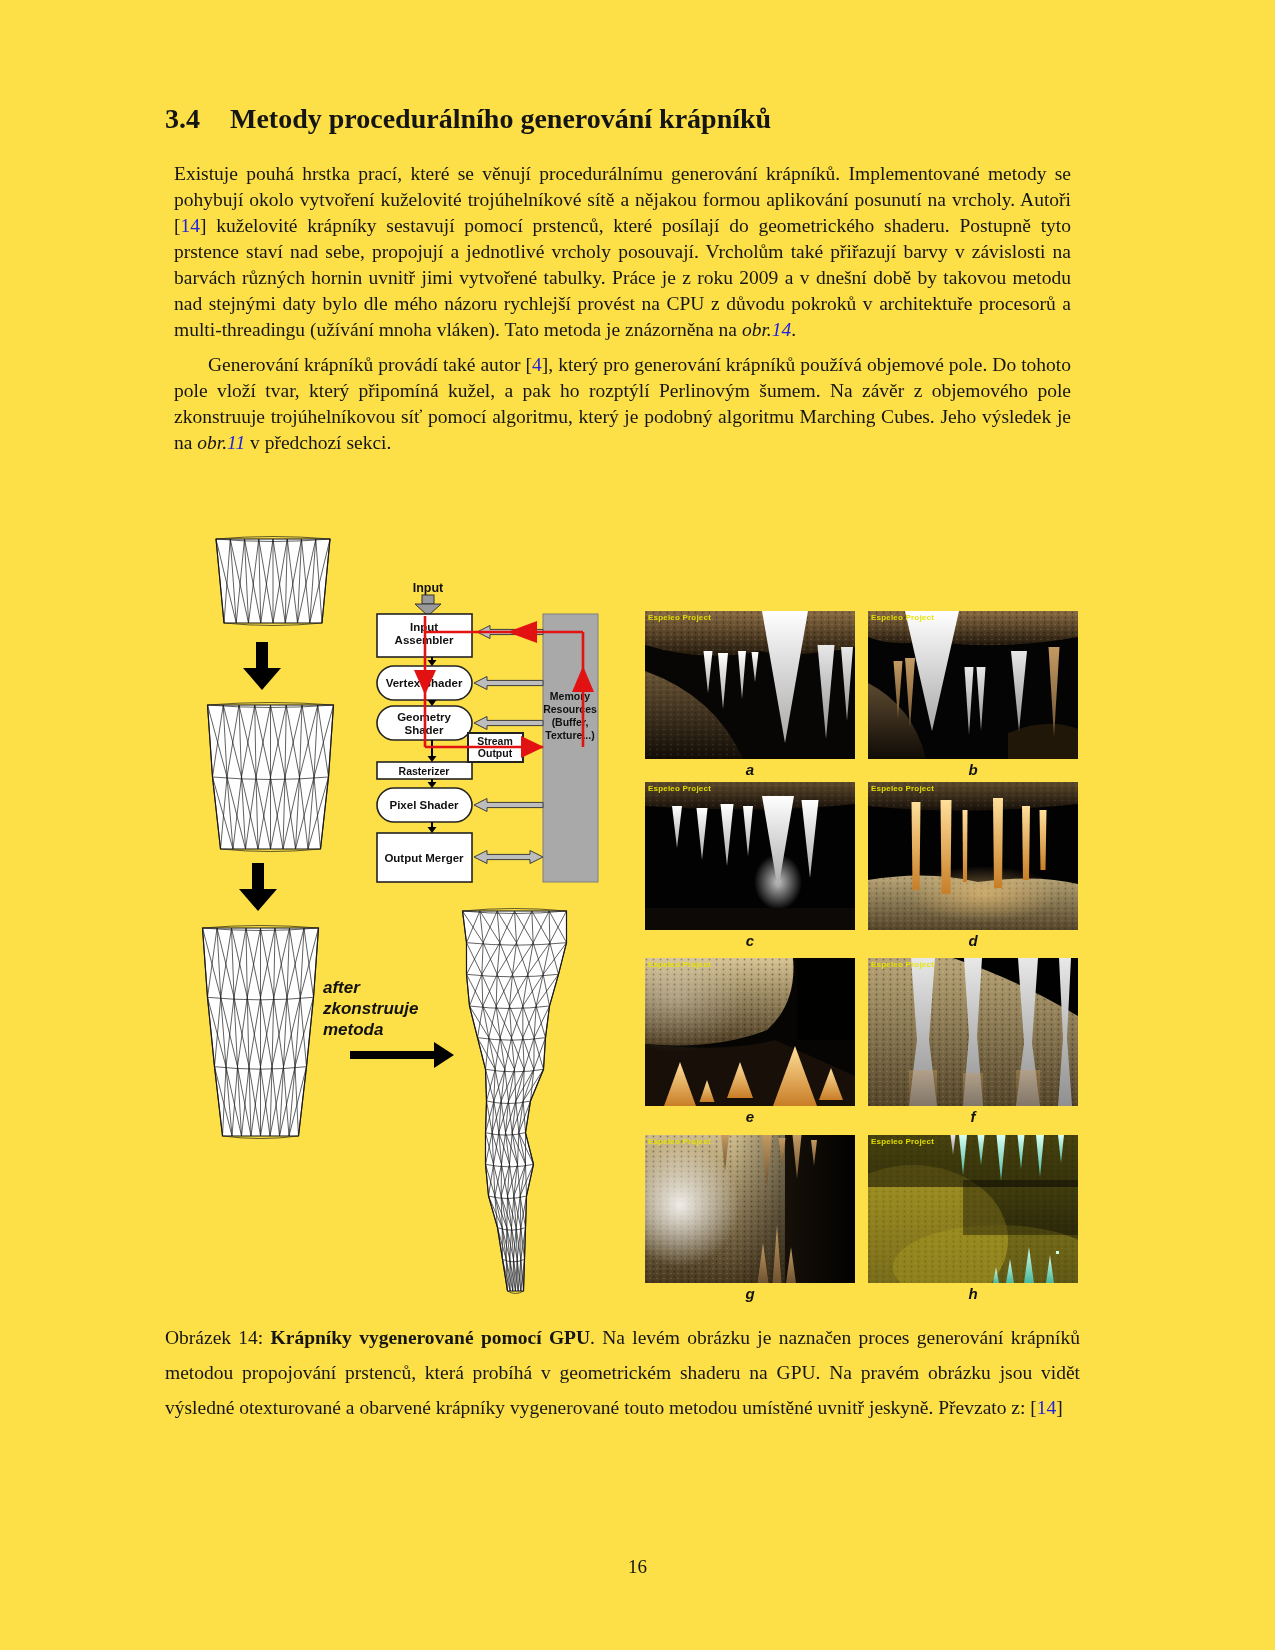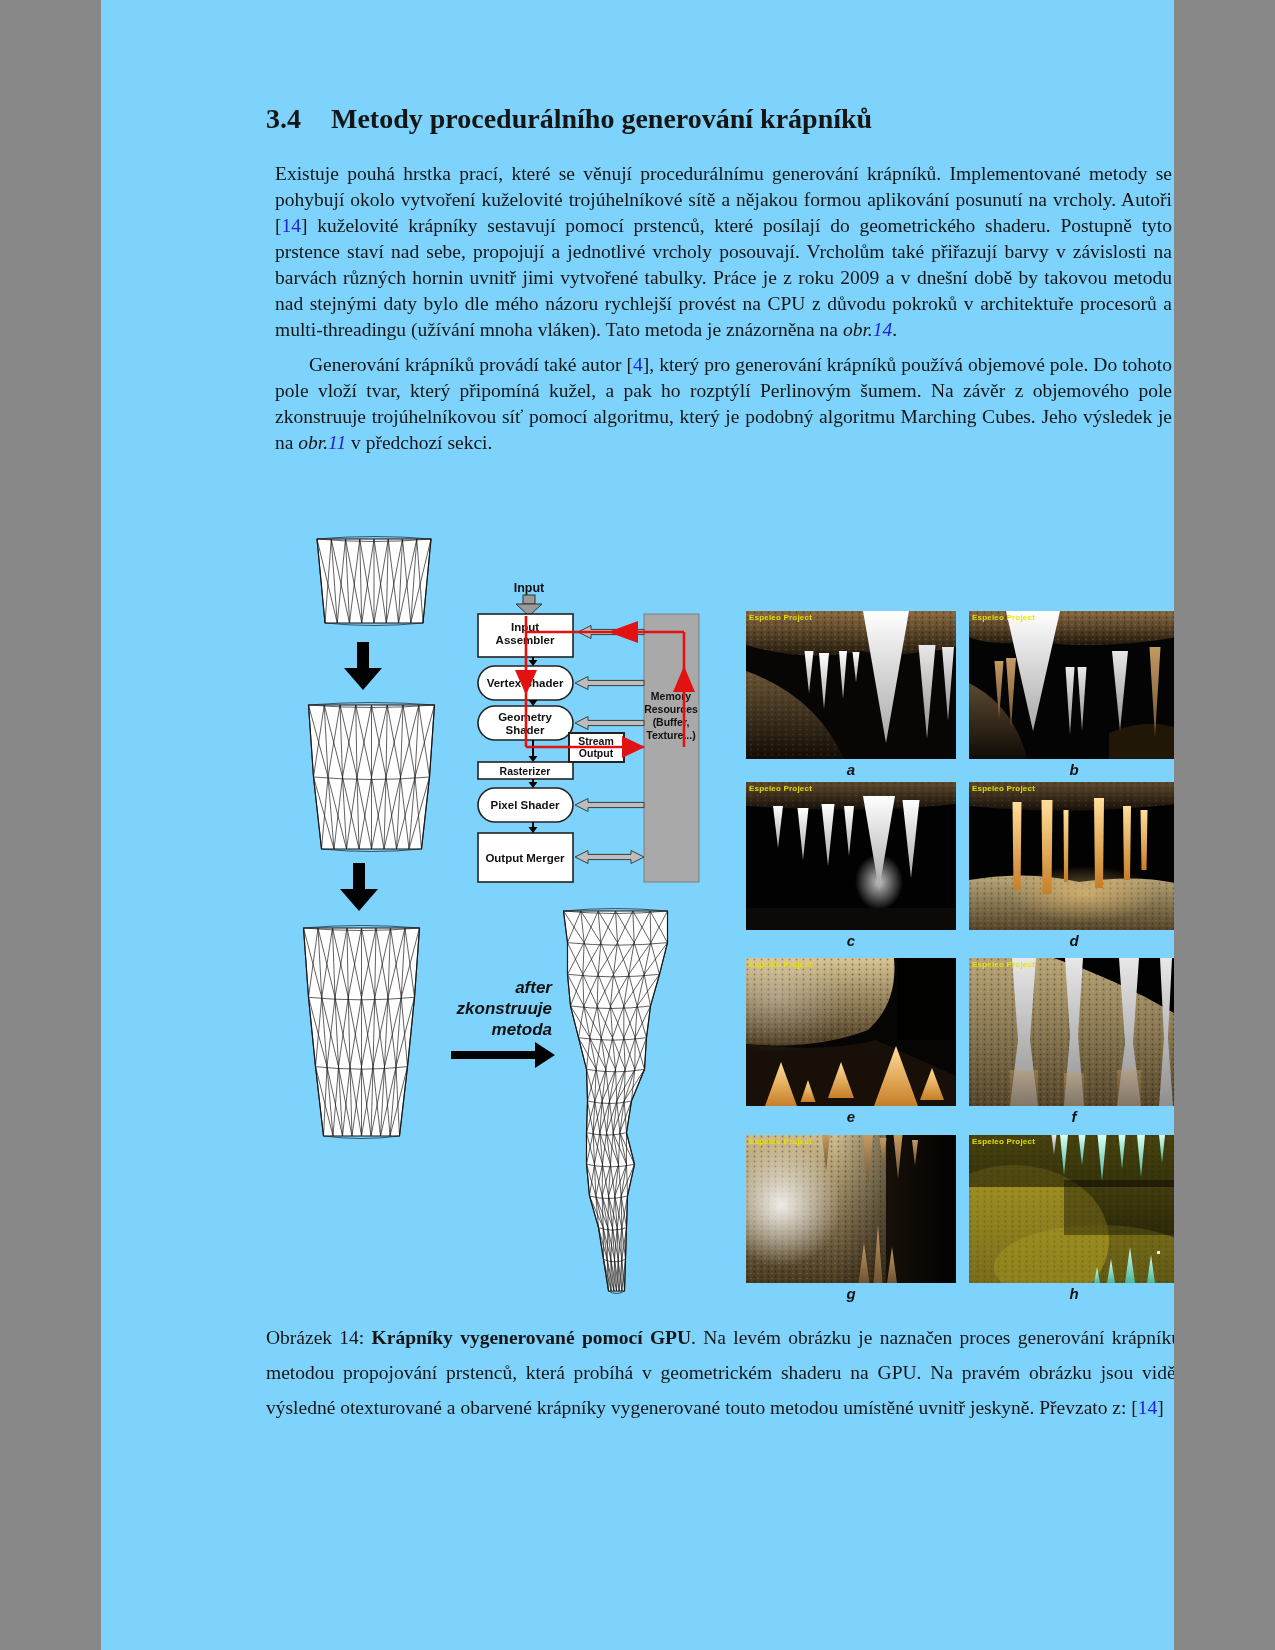--- a/index.html
+++ b/index.html
@@ -1,30 +1,30 @@
 <!DOCTYPE html>
 <html><head>
 <meta charset="utf-8">
 <style>
   html,body{margin:0;padding:0;background:#888;}
-  .page{position:relative;width:1073px;height:1650px;background:#7dd3fc;margin:0 auto;
+  .page{position:relative;width:1275px;height:1650px;background:#fde047;margin:0 auto;
         font-family:"Liberation Serif", serif;color:#151515;overflow:hidden;}
   
   .heading{position:absolute;left:165px;top:103px;width:915px;font-size:28px;font-weight:bold;}
   .heading .secnum{display:inline-block;margin-right:30px;}
   .bodytext{position:absolute;left:165px;top:152px;width:915px;font-size:19.5px;line-height:26px;
             text-align:justify;}
   .bodytext p{margin:9px;}
   .bodytext p.indent{text-indent:34px;}
   a.cite{color:#2222dd;text-decoration:none;cursor:pointer;}
   .it{font-style:italic;}
   
   .fig{position:absolute;left:165px;top:525px;width:915px;height:783px;}
   .fig .abs{position:absolute;}
-  .afterpasses{position:absolute;left:158px;top:452px;width:128px;text-align:right;
+  .afterpasses{position:absolute;left:158px;top:452px;width:128px;text-align:left;
       font-family:"Liberation Sans",sans-serif;font-weight:bold;font-style:italic;
       font-size:17px;line-height:21px;color:#111;}
   
   .shot{position:absolute;width:210px;margin:0;}
   .shot .img{position:relative;width:210px;height:148px;overflow:hidden;background:#000;text-align:right;}
   .shot .img svg{display:block;}
   .shot .wm{position:absolute;top:2px;left:3px;font-family:"Liberation Sans",sans-serif;
       font-size:8px;font-weight:bold;color:#e8e400;letter-spacing:.2px;opacity:.95;}
   .shot .shot-label{text-align:center;font-family:"Liberation Sans",sans-serif;
       font-weight:bold;font-style:italic;font-size:15px;color:#111;margin-top:2px;line-height:18px;}
@@ -372,13 +372,14 @@
             <rect x="188" y="116" width="3" height="3" fill="#c8ffe9"></rect>
           </svg>
           <span class="wm">Espeleo Project</span>
         </div>
       <div class="shot-label">h</div>
     </figure>
   </div>
 
   <div class="caption"><span>Obrázek 14: </span><b>Krápníky vygenerované pomocí GPU</b><span>. Na levém obrázku je naznačen proces generování krápníků metodou propojování prstenců, která probíhá v geometrickém shaderu na GPU. Na pravém obrázku jsou vidět výsledné otexturované a obarvené krápníky vygenerované touto metodou umístěné uvnitř jeskyně. Převzato z: </span><span>[</span><a class="cite">14</a><span>]</span></div>
 
+  <div class="pageno">16</div>
 </div>
 
 </body></html>

